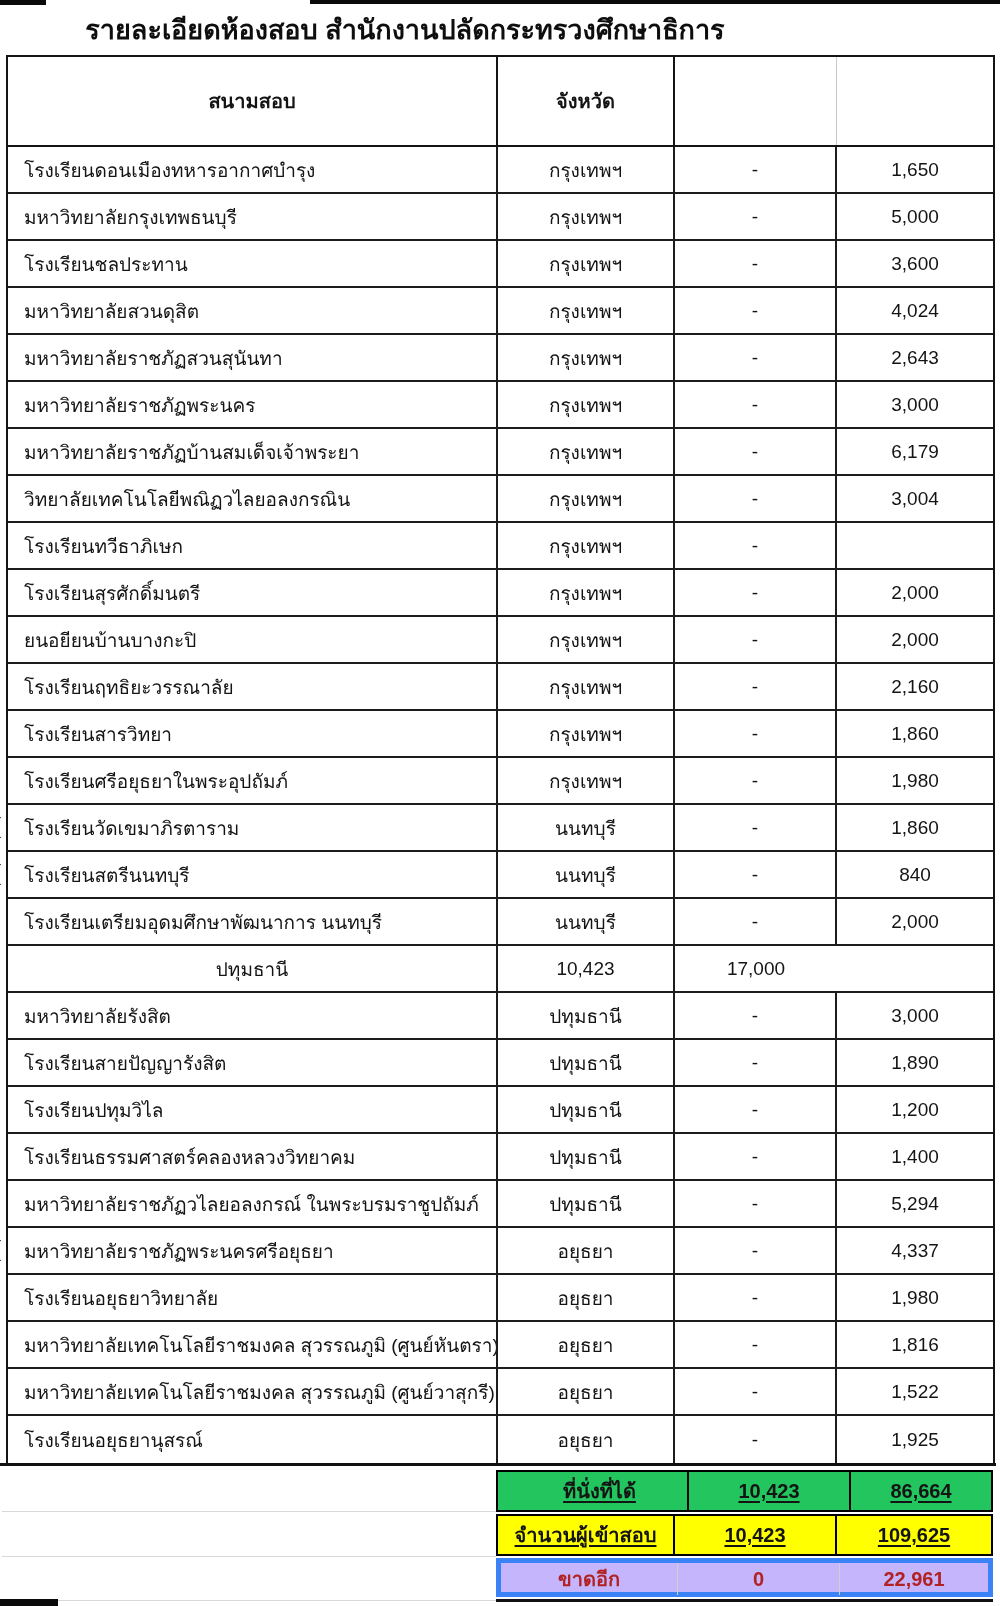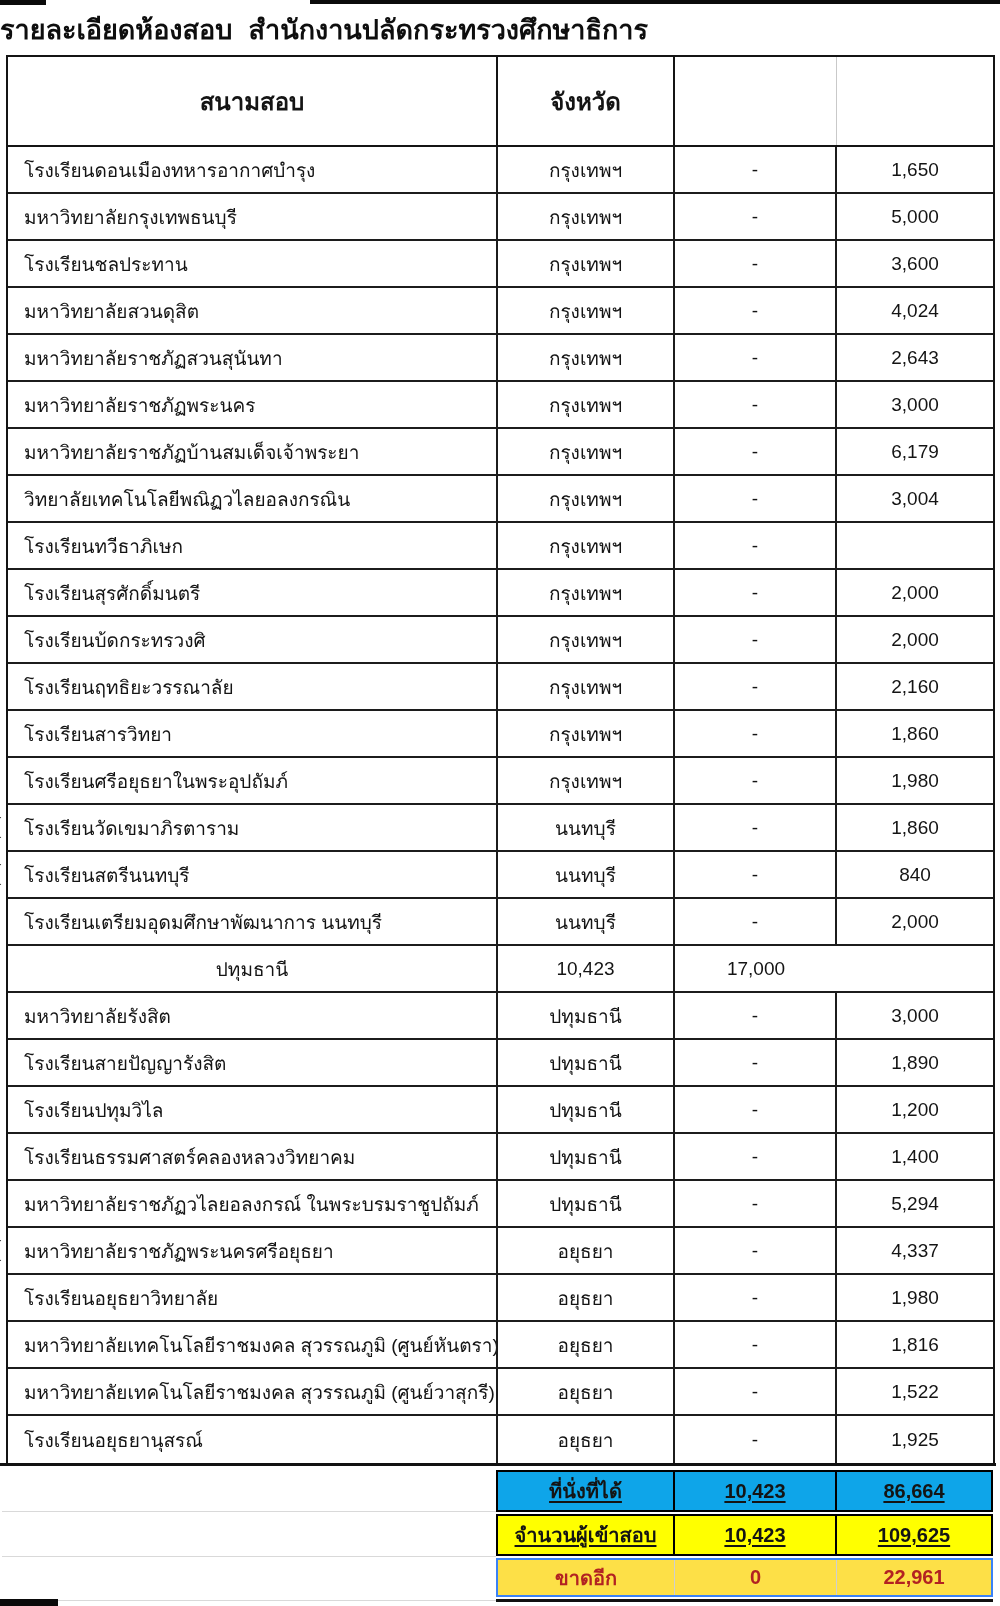--- a/index.html
+++ b/index.html
@@ -7,36 +7,36 @@
     width:1000px;height:1606px;position:relative;overflow:hidden;
     background:#ffffff;color:#141414;
     font-family:"Liberation Sans","DejaVu Sans",sans-serif;
   }
   
   .strip-a{position:absolute;left:0;top:0;width:46px;height:5px;background:#0a0a0a;}
   .strip-b{position:absolute;left:310px;top:0;width:690px;height:4px;background:#0a0a0a;}
   .blob-bl{position:absolute;left:0;top:1599px;width:58px;height:7px;background:#0a0a0a;}
 
   .title{
-    position:absolute;left:0;top:8px;width:778px;margin:0;
-    font-size:27px;font-weight:bold;color:#0e0e0e;font-family:Liberation Mono, monospace;
+    position:absolute;left:16px;top:8px;width:778px;margin:0;
+    text-align:center;font-size:27px;font-weight:bold;color:#0e0e0e;
   }
 
   
   .xtable{
     position:absolute;left:6px;top:55px;width:989px;
     border:2px solid #141414;background:#fff;box-sizing:border-box;
   }
   .thead,.tr{
     display:grid;grid-template-columns:490px 177px 162px 1fr;
   }
   .thead{height:88px;border-bottom:2px solid #141414;}
   .th{
     display:flex;align-items:center;justify-content:center;
-    font-weight:bold;font-size:24px;box-sizing:border-box;
+    font-weight:bold;font-size:20px;box-sizing:border-box;
     border-right:2px solid #141414;
   }
   .th.light{border-right:1px solid #c9c9c9;}
   .th.last{border-right:none;}
   .tr{height:47px;border-bottom:2px solid #1c1c1c;box-sizing:border-box;}
   .tr:last-child{border-bottom:none;}
   .td{
     display:flex;align-items:center;box-sizing:border-box;
     border-right:2px solid #1c1c1c;font-size:19px;overflow:hidden;white-space:nowrap;
   }
@@ -56,25 +56,25 @@
   .sum-row{
     display:grid;grid-template-columns:177px 162px 1fr;
     height:42px;border:2px solid #000;box-sizing:border-box;margin-bottom:2px;
   }
   .sum-cell{
     display:flex;align-items:center;justify-content:center;
     font-size:20px;font-weight:bold;box-sizing:border-box;
     border-right:2px solid #000;
   }
   .sum-cell.last{border-right:none;}
-  .sum-row.blue{background:#0ea5e9;}
+  .sum-row.blue{background:#22c55e;padding-left:14px;}
   .sum-row.yellow{background:#ffff00;}
   .u{text-decoration:underline;text-underline-offset:3px;text-decoration-thickness:2px;}
   .sum-row.red{
-    border:2px solid #3b82f6;height:39px;background:#fde047;
+    border:5px solid #3b82f6;height:39px;background:#c4b5fd;
   }
   .sum-row.red .sum-cell{border-right:1px solid #cfcfcf;color:#b22222;}
   .sum-row.red .sum-cell.last{border-right:none;}
   .sum-bottom-bar{width:100%;height:3px;background:#111;margin-top:1px;}
 
   #edge-marks span{position:absolute;left:-6px;font-size:22px;color:#222;}
 </style>
 </head>
 <body>
 
@@ -154,21 +154,21 @@
   </div>
 
   <div class="tr">
     <div class="td venue">โรงเรียนสุรศักดิ์มนตรี</div>
     <div class="td center">กรุงเทพฯ</div>
     <div class="td center">-</div>
     <div class="td center last">2,000</div>
   </div>
 
   <div class="tr">
-    <div class="td venue">โรงเรียนบ้ดกระทรวงศิ</div>
+    <div class="td venue">ยนอยียนบ้านบางกะปิ</div>
     <div class="td center">กรุงเทพฯ</div>
     <div class="td center">-</div>
     <div class="td center last">2,000</div>
   </div>
 
   <div class="tr">
     <div class="td venue">โรงเรียนฤทธิยะวรรณาลัย</div>
     <div class="td center">กรุงเทพฯ</div>
     <div class="td center">-</div>
     <div class="td center last">2,160</div>

